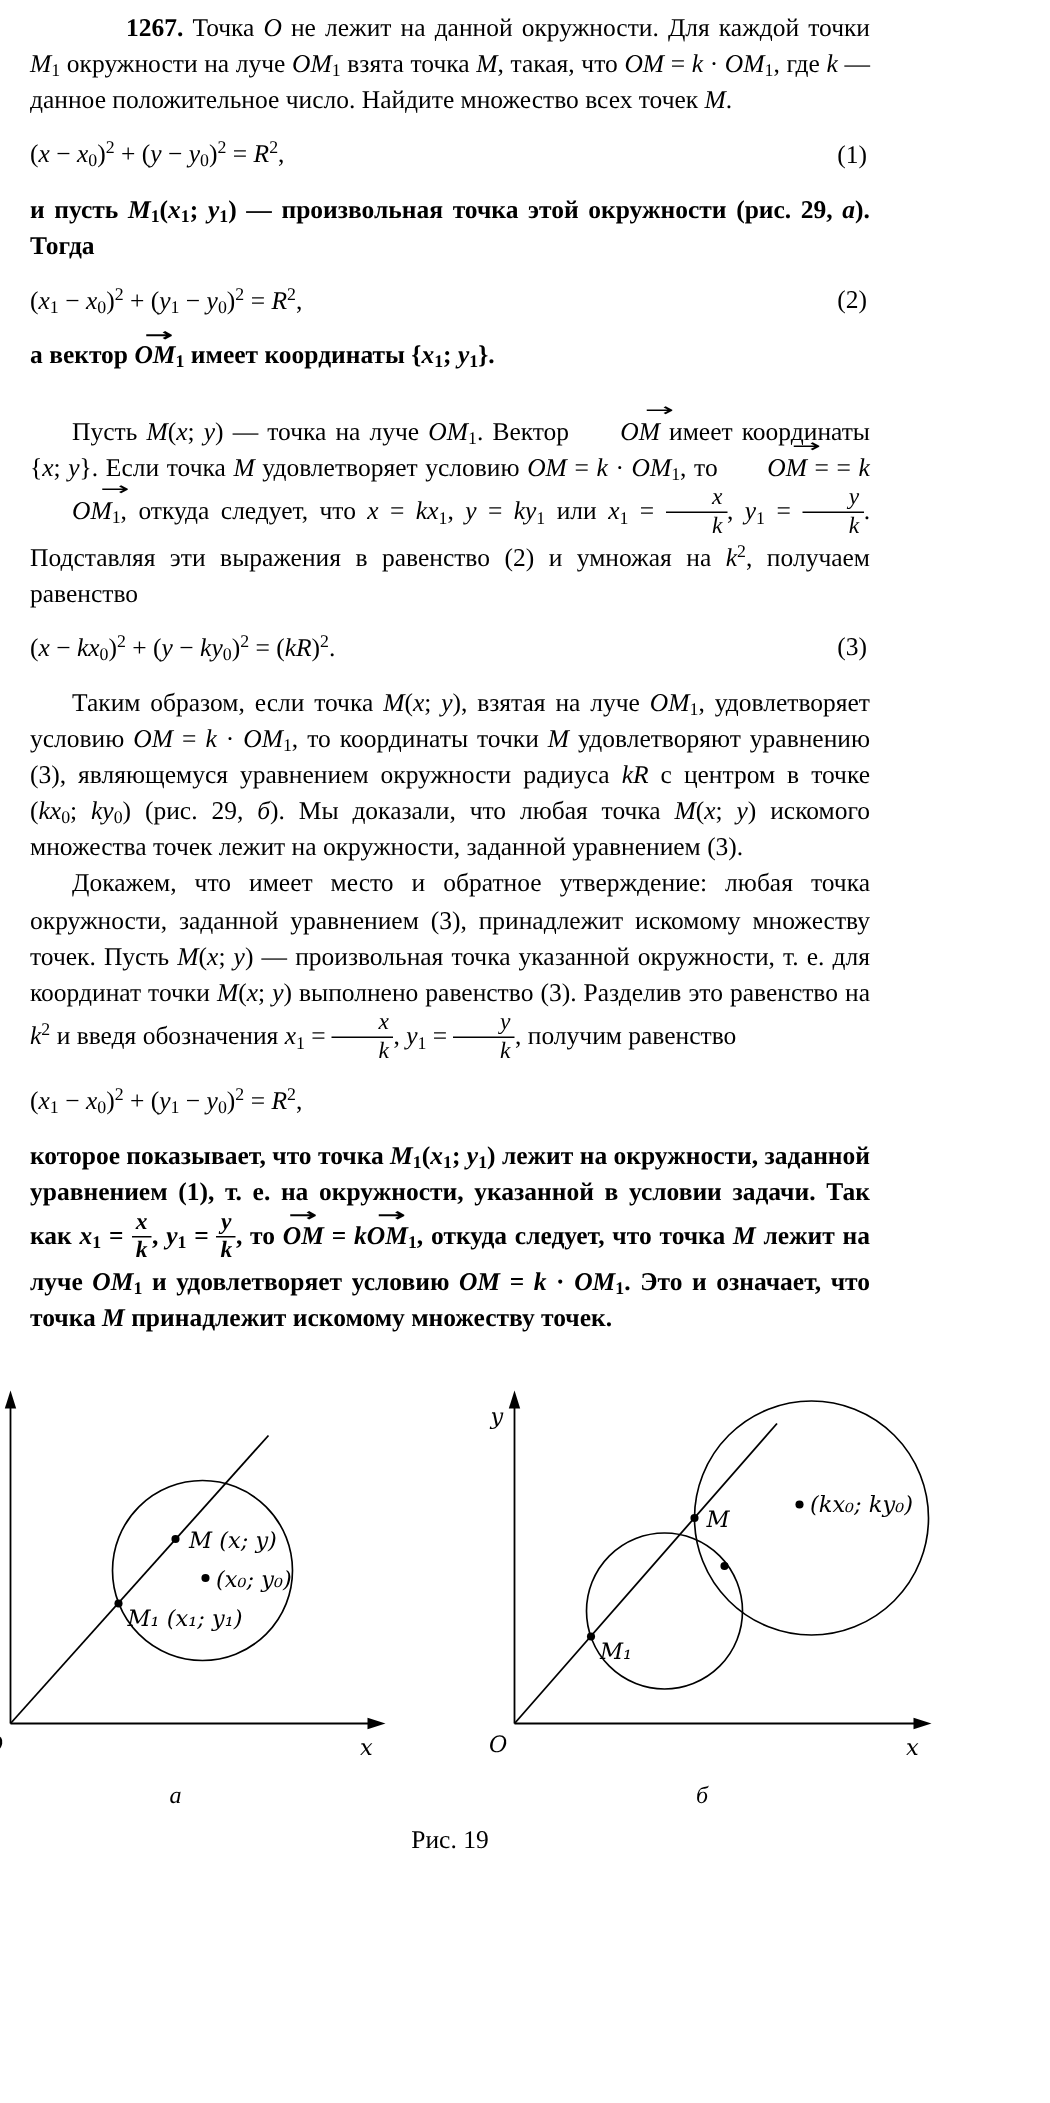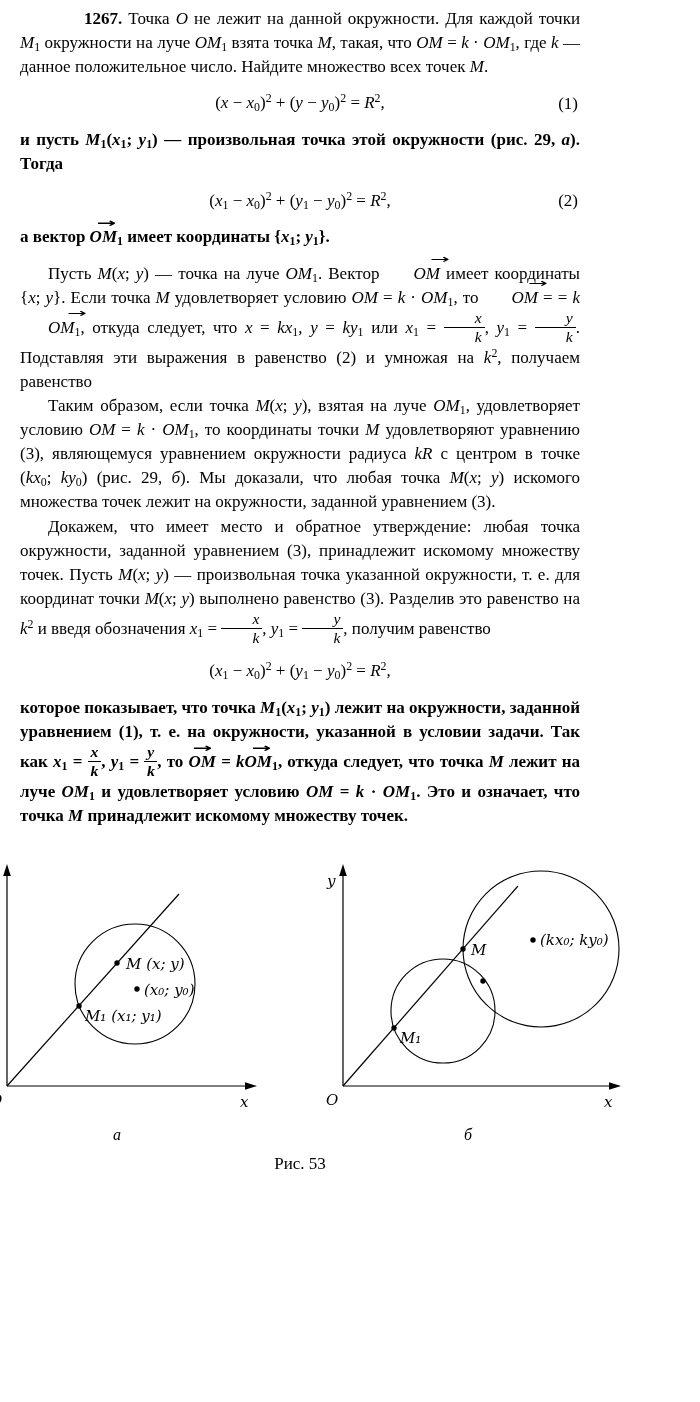--- a/index.html
+++ b/index.html
@@ -10,27 +10,27 @@
     font-size: 17px;
   }
   .page { box-sizing: border-box; width: 600px; padding: 7px 20px 0 20px; }
 
   .para {
     margin: 0; text-align: justify; line-height: 1.42;
     text-indent: 28px;
   }
   .indent-lg { text-indent: 64px; }
   .noindent { text-indent: 0; font-weight: bold; }
-  .gap-top { margin-top: 12px; }
+  .gap-top { margin-top: 26px; }
 
   sub, sup { font-size: 70%; line-height: 0; }
   sub { vertical-align: -0.25em; }
   sup { vertical-align: 0.5em; }
 
-  .eq { position: relative; margin: 10px 0 10px 0; text-align: center; line-height: 1.7; }
+  .eq { position: relative; margin: 10px 0 10px 0; text-align: left; line-height: 1.7; }
   .eq .eqnum { position: absolute; right: 2px; top: 50%; transform: translateY(-50%); }
 
   .vec { position: relative; display: inline-block; }
   .vec::after {
     content: "→"; position: absolute; top: -0.85em; left: 50%;
     transform: translateX(-50%) scaleX(1.9);
     font-size: 0.72em; font-style: normal;
     font-family: "DejaVu Sans", sans-serif;
   }
 
@@ -66,20 +66,24 @@
 
   <div class="eq">
     <span>(<i>x</i><sub>1</sub> − <i>x</i><sub>0</sub>)<sup>2</sup> + (<i>y</i><sub>1</sub> − <i>y</i><sub>0</sub>)<sup>2</sup> = <i>R</i><sup>2</sup>,</span>
     <span class="eqnum">(2)</span>
   </div>
 
   <p class="para noindent">а вектор <span class="vec"><i>OM</i><sub>1</sub></span> имеет координаты {<i>x</i><sub>1</sub>; <i>y</i><sub>1</sub>}.</p>
 
   <p class="para gap-top">Пусть <i>M</i>(<i>x</i>; <i>y</i>) — точка на луче <i>OM</i><sub>1</sub>. Вектор <span class="vec"><i>OM</i></span> имеет координаты {<i>x</i>; <i>y</i>}. Если точка <i>M</i> удовлетворяет условию <i>OM</i> = <i>k</i> · <i>OM</i><sub>1</sub>, то <span class="vec"><i>OM</i></span> = = <i>k</i><span class="vec"><i>OM</i><sub>1</sub></span>, откуда следует, что <i>x</i> = <i>kx</i><sub>1</sub>, <i>y</i> = <i>ky</i><sub>1</sub> или <i>x</i><sub>1</sub> = <span class="frac"><span class="num"><i>x</i></span><span class="den"><i>k</i></span></span>, <i>y</i><sub>1</sub> = <span class="frac"><span class="num"><i>y</i></span><span class="den"><i>k</i></span></span>. Подставляя эти выражения в равенство (2) и умножая на <i>k</i><sup>2</sup>, получаем равенство</p>
 
+  <div class="eq">
+    <span>(<i>x</i> − <i>kx</i><sub>0</sub>)<sup>2</sup> + (<i>y</i> − <i>ky</i><sub>0</sub>)<sup>2</sup> = (<i>kR</i>)<sup>2</sup>.</span>
+    <span class="eqnum">(3)</span>
+  </div>
 
   <p class="para">Таким образом, если точка <i>M</i>(<i>x</i>; <i>y</i>), взятая на луче <i>OM</i><sub>1</sub>, удовлетворяет условию <i>OM</i> = <i>k</i> · <i>OM</i><sub>1</sub>, то координаты точки <i>M</i> удовлетворяют уравнению (3), являющемуся уравнением окружности радиуса <i>kR</i> с центром в точке (<i>kx</i><sub>0</sub>; <i>ky</i><sub>0</sub>) (рис. 29, <i>б</i>). Мы доказали, что любая точка <i>M</i>(<i>x</i>; <i>y</i>) искомого множества точек лежит на окружности, заданной уравнением (3).</p>
 
   <p class="para">Докажем, что имеет место и обратное утверждение: любая точка окружности, заданной уравнением (3), принадлежит искомому множеству точек. Пусть <i>M</i>(<i>x</i>; <i>y</i>) — произвольная точка указанной окружности, т. е. для координат точки <i>M</i>(<i>x</i>; <i>y</i>) выполнено равенство (3). Разделив это равенство на <i>k</i><sup>2</sup> и введя обозначения <i>x</i><sub>1</sub> = <span class="frac"><span class="num"><i>x</i></span><span class="den"><i>k</i></span></span>, <i>y</i><sub>1</sub> = <span class="frac"><span class="num"><i>y</i></span><span class="den"><i>k</i></span></span>, получим равенство</p>
 
   <div class="eq">
     <span>(<i>x</i><sub>1</sub> − <i>x</i><sub>0</sub>)<sup>2</sup> + (<i>y</i><sub>1</sub> − <i>y</i><sub>0</sub>)<sup>2</sup> = <i>R</i><sup>2</sup>,</span>
   </div>
 
   <p class="para noindent">которое показывает, что точка <i>M</i><sub>1</sub>(<i>x</i><sub>1</sub>; <i>y</i><sub>1</sub>) лежит на окружности, заданной уравнением (1), т. е. на окружности, указанной в условии задачи. Так как <i>x</i><sub>1</sub> = <span class="frac"><span class="num"><i>x</i></span><span class="den"><i>k</i></span></span>, <i>y</i><sub>1</sub> = <span class="frac"><span class="num"><i>y</i></span><span class="den"><i>k</i></span></span>, то <span class="vec"><i>OM</i></span> = <i>k</i><span class="vec"><i>OM</i><sub>1</sub></span>, откуда следует, что точка <i>M</i> лежит на луче <i>OM</i><sub>1</sub> и удовлетворяет условию <i>OM</i> = <i>k</i> · <i>OM</i><sub>1</sub>. Это и означает, что точка <i>M</i> принадлежит искомому множеству точек.</p>
@@ -136,15 +140,15 @@
         <text x="23" y="251">O</text>
         <text x="168" y="101">M</text>
         <text x="97" y="189">M₁</text>
         <text x="237" y="91">(kx₀; ky₀)</text>
       </svg>
       <figcaption>б</figcaption>
     </figure>
 
   </div>
 
-  <div class="fig-caption">Рис. 53</div>
+  <div class="fig-caption">Рис. 19</div>
 
 </div>
 
 </body></html>

